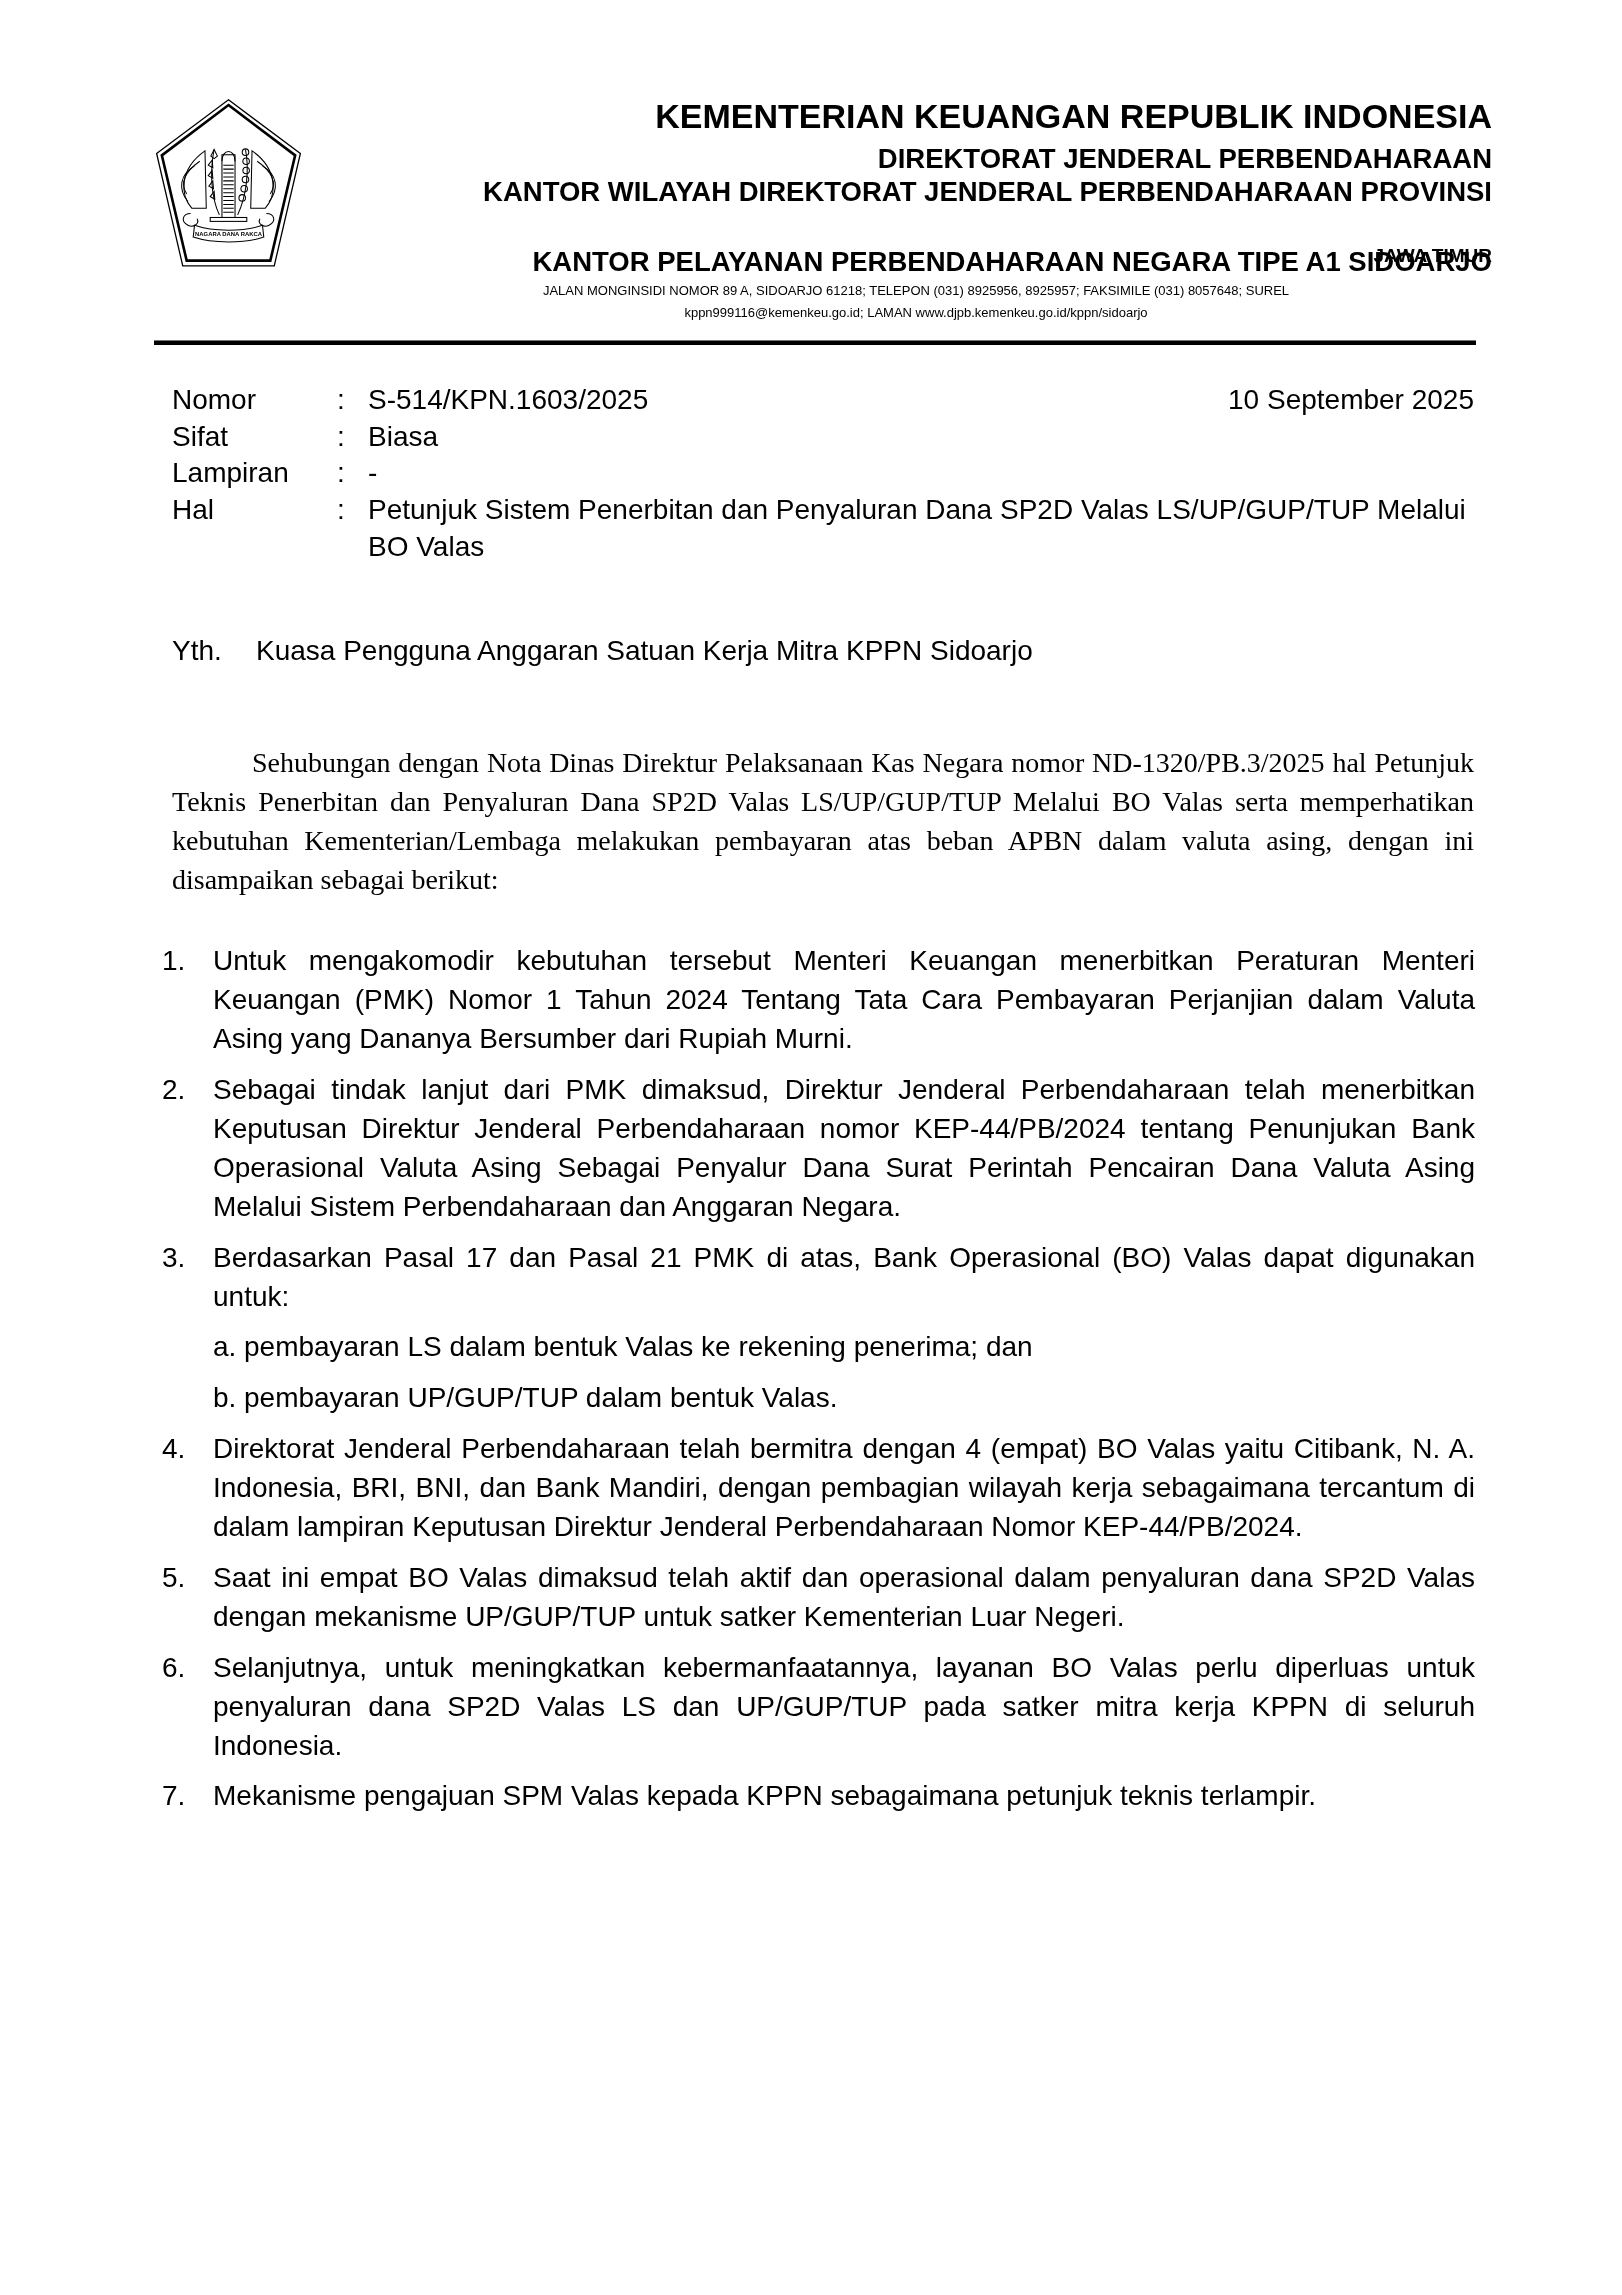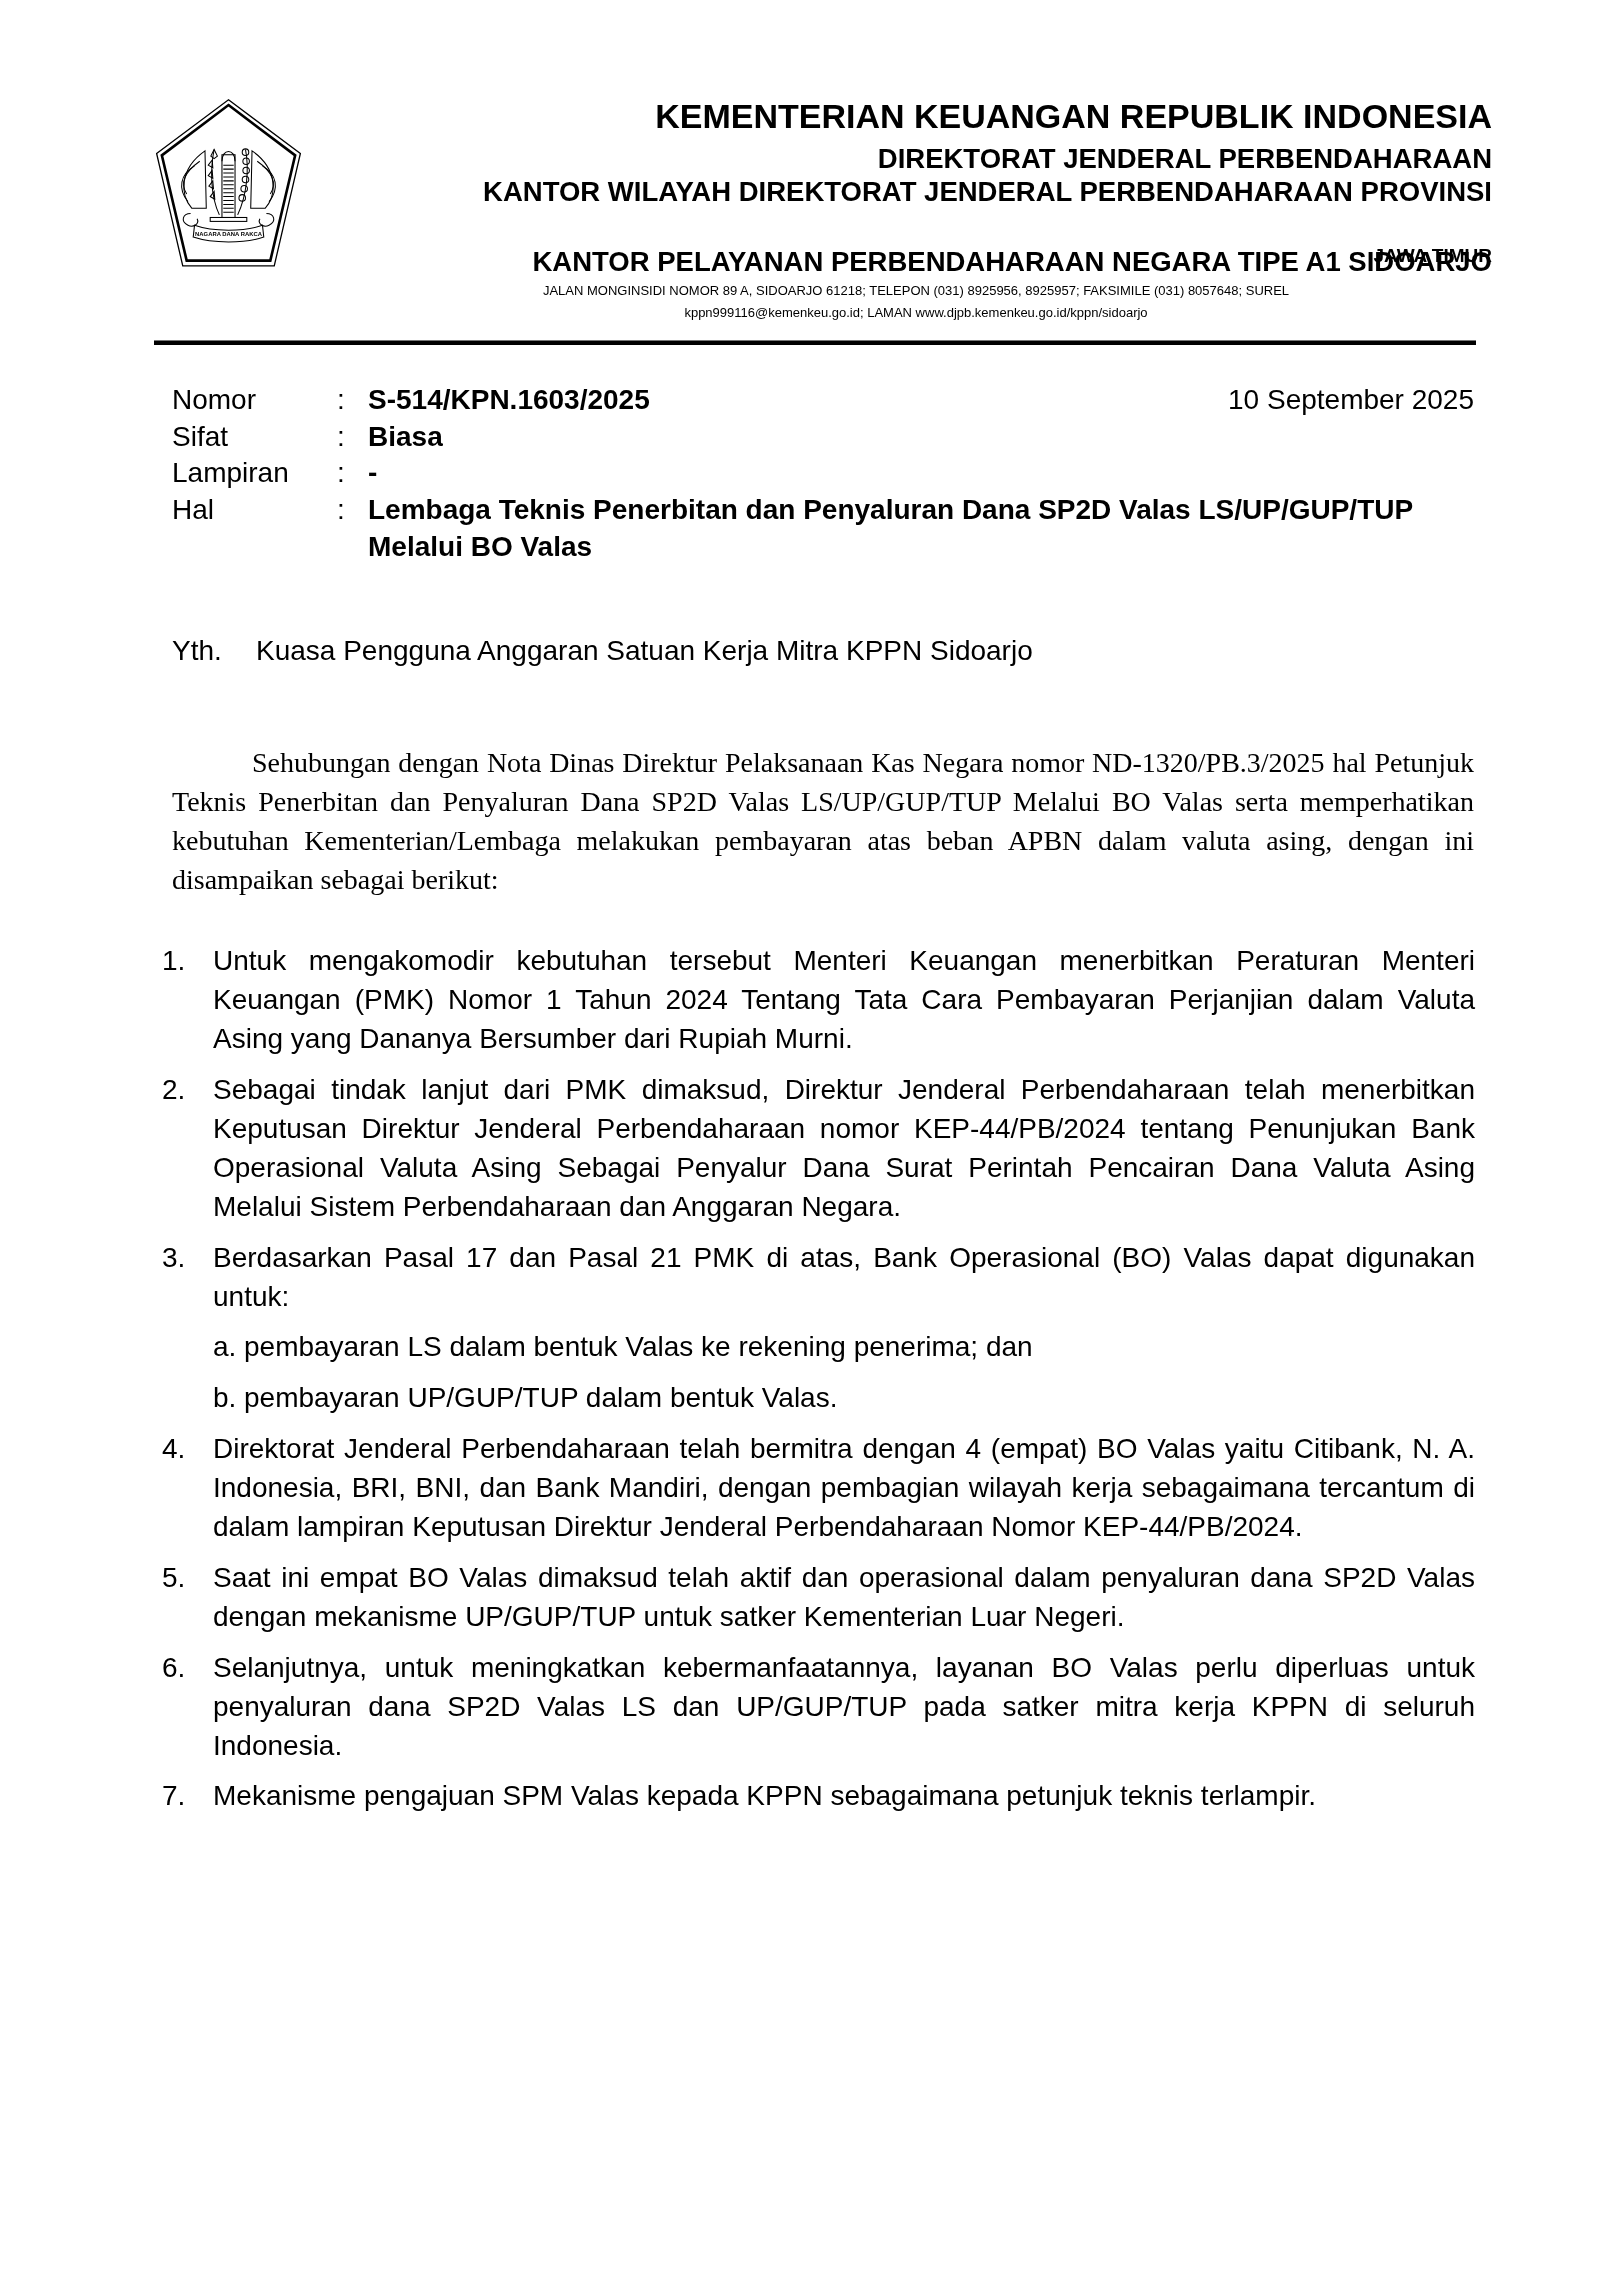--- a/index.html
+++ b/index.html
@@ -14,21 +14,21 @@
   .k5 { top:245px; font-size:27.5px; line-height:33px; }
   .addr { position:absolute; left:340px; width:1152px; text-align:center; font-size:13px; line-height:22px; white-space:nowrap; }
   .a1 { top:280px; }
   .a2 { top:302px; }
   .rule { position:absolute; left:154px; width:1322px; top:340px; height:3.9px; background:#000; border-top:0.7px solid #777; }
 
   .meta { position:absolute; left:172px; width:1302px; font-size:28px; line-height:37px; }
   .meta-row { position:absolute; left:0; height:37px; white-space:nowrap; }
   .meta-label { position:absolute; left:0; }
   .meta-colon { position:absolute; left:165px; }
-  .meta-val { position:absolute; left:196px; width:1112px; white-space:normal;font-weight:bold; }
+  .meta-val { position:absolute; left:196px; width:1112px; white-space:normal; }
   .date { position:absolute; right:0; top:0; }
 
   .yth { position:absolute; left:172px; top:632px; font-size:28px; line-height:37px; white-space:nowrap; }
   .yth .lbl { display:inline-block; width:84px; }
 
   .body { position:absolute; left:172px; width:1302px; font-size:28px; line-height:39px; text-align:justify;font-family:Liberation Serif, serif; }
   .intro { top:743px; text-indent:80px; }
   .list { position:absolute; left:162px; width:1313px; font-size:28px; line-height:39px; }
   .li { position:relative; padding-left:51px; text-align:justify; margin-bottom:11.8px; }
   .li .num { position:absolute; left:0; top:0; }
@@ -97,21 +97,21 @@
     <span class="meta-val">Biasa</span>
   </div>
   <div class="meta-row" style="top:73px;">
     <span class="meta-label">Lampiran</span>
     <span class="meta-colon">:</span>
     <span class="meta-val">-</span>
   </div>
   <div class="meta-row" style="top:110px;width:100%;">
     <span class="meta-label">Hal</span>
     <span class="meta-colon">:</span>
-    <span class="meta-val">Lembaga Teknis Penerbitan dan Penyaluran Dana SP2D Valas LS/UP/GUP/TUP Melalui BO Valas</span>
+    <span class="meta-val">Petunjuk Sistem Penerbitan dan Penyaluran Dana SP2D Valas LS/UP/GUP/TUP Melalui BO Valas</span>
   </div>
 </div>
 
 <div class="yth">
   <span class="lbl">Yth.</span><span>Kuasa Pengguna Anggaran Satuan Kerja Mitra KPPN Sidoarjo</span>
 </div>
 
 <div class="body intro">Sehubungan dengan Nota Dinas Direktur Pelaksanaan Kas Negara nomor ND-1320/PB.3/2025 hal Petunjuk Teknis Penerbitan dan Penyaluran Dana SP2D Valas LS/UP/GUP/TUP Melalui BO Valas serta memperhatikan kebutuhan Kementerian/Lembaga melakukan pembayaran atas beban APBN dalam valuta asing, dengan ini disampaikan sebagai berikut:</div>
 
 <div class="list" style="top:941px;">

